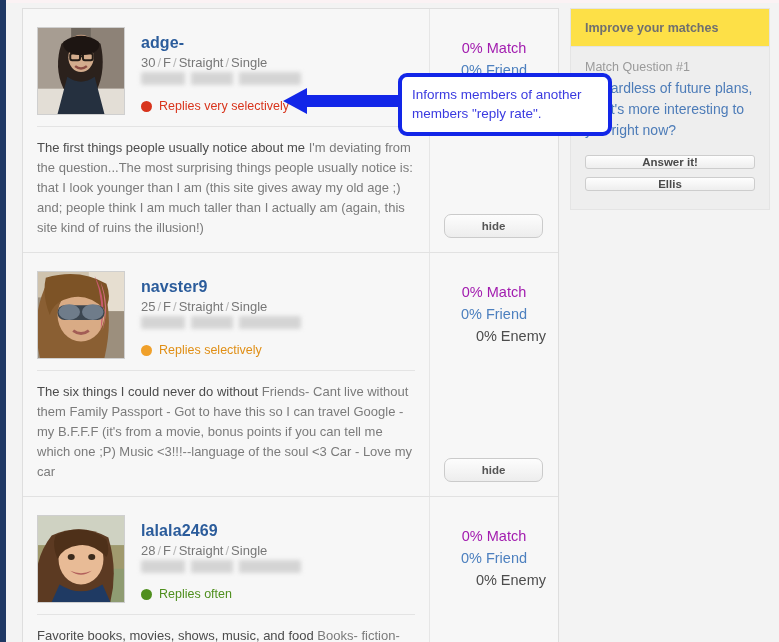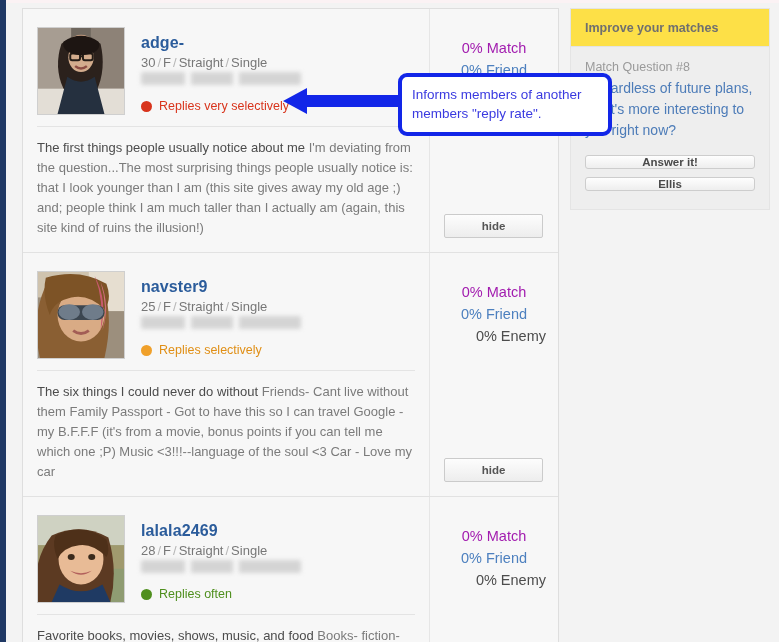--- a/index.html
+++ b/index.html
@@ -155,21 +155,21 @@
     left: 14px;
     bottom: 14px;
     width: 99px;
     height: 24px;
     font-family: "Liberation Sans", sans-serif;
     font-size: 11.5px;
     font-weight: bold;
     color: #555555;
     background: linear-gradient(#fdfdfd, #ededed);
     border: 1px solid #cbcbcb;
-    border-radius: 2px;
+    border-radius: 7px;
     cursor: pointer;
     padding: 0;
   }
 
   
   #sidebar {
     position: absolute;
     left: 570px; top: 8px;
     width: 200px;
     background: #eeeeee;
@@ -377,21 +377,21 @@
       <div class="pct friend">0% Friend</div>
       <div class="pct enemy">0% Enemy</div>
     </div>
   </div>
 
 </div>
 
 <div id="sidebar">
   <div id="sidebar-header">Improve your matches</div>
   <div id="sidebar-body">
-    <div id="question-label">Match Question #8</div>
+    <div id="question-label">Match Question #1</div>
     <div id="question-text">Regardless of future plans, what's more interesting to you right now?</div>
     <div id="sidebar-buttons">
       <button class="side-btn">Answer it!</button>
       <button class="side-btn">Ellis</button>
     </div>
   </div>
 </div>
 
 <svg id="annotation-arrow" viewBox="0 0 122 34">
   <path d="M2 17 L26 4 L26 11 L120 11 L120 23 L26 23 L26 30 Z" fill="#1226e8"></path>

